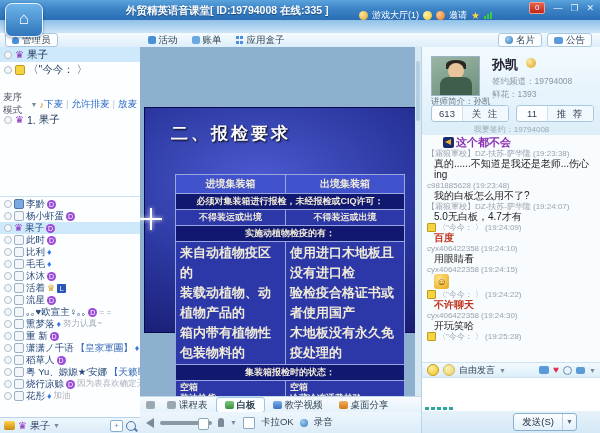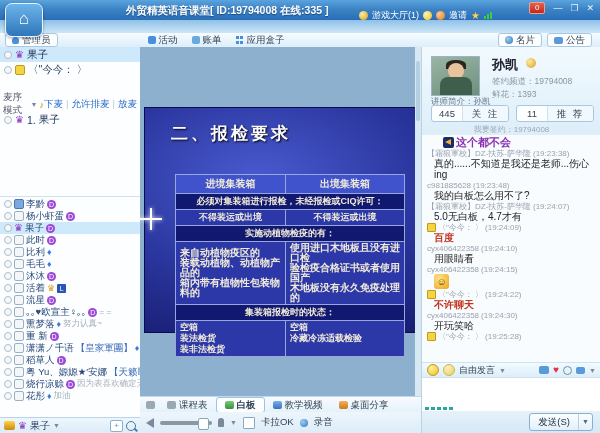--- a/index.html
+++ b/index.html
@@ -92,21 +92,21 @@
   .sparkle{position:absolute;left:-5px;top:100px;width:22px;height:22px;}
   .sparkle::before{content:"";position:absolute;left:0;top:10px;width:22px;height:2px;background:#fff;box-shadow:0 0 4px #fff;}
   .sparkle::after{content:"";position:absolute;left:10px;top:0;width:2px;height:22px;background:#fff;box-shadow:0 0 4px #fff;}
   table.ppt{position:absolute;left:30px;top:66px;width:230px;height:150px;border-collapse:collapse;
     font-size:9px;font-weight:bold;color:#efead8;}
   table.ppt td{border:1px solid #9aa6e0;padding:1px 4px;vertical-align:middle;}
   td.hdr{background:#4153cc;text-align:center;font-size:10px;height:16px;}
   td.spanrow{background:#111870;text-align:center;height:13px;}
   td.cell{background:#2c38a8;}
   td.cc{text-align:center;}
-  .pre{white-space:pre-line;line-height:10px;font-size:10px;}
+  .pre{white-space:pre-line;line-height:20px;font-size:13px;}
   .pre3{white-space:pre-line;line-height:11px;font-size:9px;}
 
   
   .btabs{left:140px;top:396px;width:281px;height:16px;background:linear-gradient(180deg,#f7fbfe,#e4f1fa);
     border-top:1px solid #c2d8ea;border-bottom:1px solid #c2d8ea;display:flex;align-items:center;font-size:9.5px;color:#345;}
   .btab{display:inline-flex;align-items:center;gap:3px;padding:0 8px;height:14px;}
   .btab.active{background:#fdfeff;border:1px solid #9cc4e4;border-radius:3px;font-weight:bold;}
   .ticon{width:9px;height:8px;border-radius:2px;display:inline-block;}
   .t-grey{background:#9aa8b4;}
   .t-green{background:linear-gradient(180deg,#7cc87a,#3a9040);}
@@ -151,21 +151,21 @@
   .chat-toolbar{position:absolute;left:0;top:315px;width:179px;height:15px;background:linear-gradient(180deg,#f2fafe,#ddeef9);
     border-top:1px solid #cfe2f0;display:flex;align-items:center;gap:4px;padding:0 5px;box-sizing:border-box;font-size:9px;color:#345;}
   .emoji{width:10px;height:10px;border-radius:50%;background:radial-gradient(circle at 35% 30%,#fff0a0,#f0c020);border:1px solid #c89a10;}
   .heart{color:#e03050;font-size:10px;line-height:10px;}
   .clock{width:9px;height:9px;border-radius:50%;border:1.5px solid #6a90b0;box-sizing:border-box;}
   .cam{width:10px;height:8px;background:#5a9ad8;border-radius:2px;}
   .chat-input{position:absolute;left:0;top:330px;width:179px;height:34px;background:#ffffff;border-top:1px solid #cfe2f0;}
   .grip{position:absolute;left:3px;bottom:2px;display:flex;gap:2px;}
   .grip i{width:4px;height:3px;background:#2aa8a0;display:block;}
   .sendrow{position:absolute;left:0;top:364px;width:179px;height:22px;background:linear-gradient(180deg,#e6f2fa,#d4e8f6);
-    display:flex;align-items:center;justify-content:flex-end;padding-right:8px;box-sizing:border-box;}
+    display:flex;align-items:center;justify-content:flex-end;padding-right:24px;box-sizing:border-box;}
   .sendbtn{display:flex;border:1px solid #8ab0d0;border-radius:3px;overflow:hidden;height:16px;background:linear-gradient(180deg,#fdfeff,#e2f0fa);font-size:9.5px;color:#234;}
   .sendbtn .txt{padding:0 8px;line-height:16px;}
   .sendbtn .drop{border-left:1px solid #b8d0e4;width:13px;text-align:center;line-height:16px;font-size:7px;color:#567;}
 </style>
 </head>
 <body>
 
 <div class="abs titlebar"></div>
 <div class="abs home-btn">⌂</div>
 <div class="abs win-title">外贸精英语音课堂[ ID:19794008 在线:335 ]</div>
@@ -468,21 +468,21 @@
         <div class="hair"></div>
         <div class="head"></div>
         <div class="body"></div>
       </div>
     <div class="pname">孙凯</div>
     <div class="medal"></div>
     <div class="pline" style="top:29px">签约频道：19794008</div>
     <div class="pline" style="top:42px">鲜花：1393</div>
     <div class="pintro">讲师简介：孙凯</div>
     <div class="segbtn" style="left:9px">
-      <span class="num">445</span>
+      <span class="num">613</span>
       <span class="lab">关 注</span>
     </div>
     <div class="segbtn" style="left:94px">
       <span class="num">11</span>
       <span class="lab">推 荐</span>
     </div>
     <div class="signup">我要签约：19794008</div>
   </div>
 
   <div class="chat">

